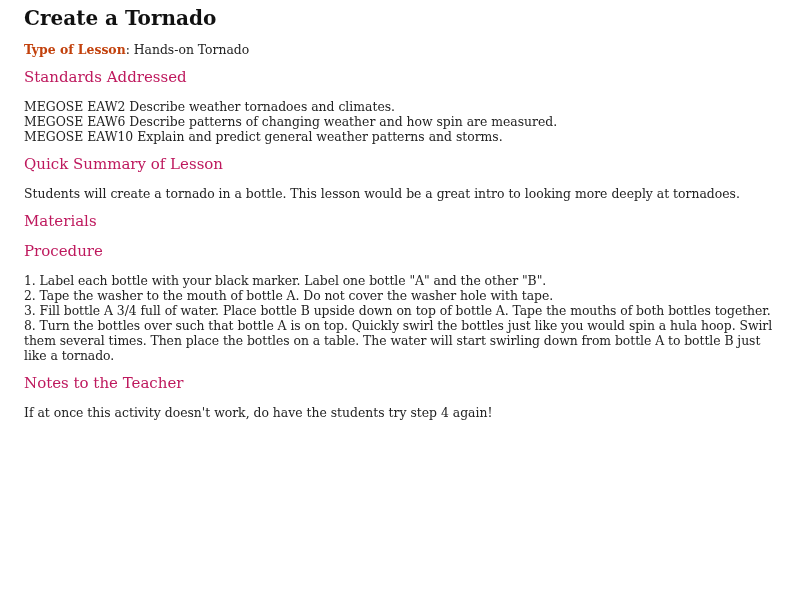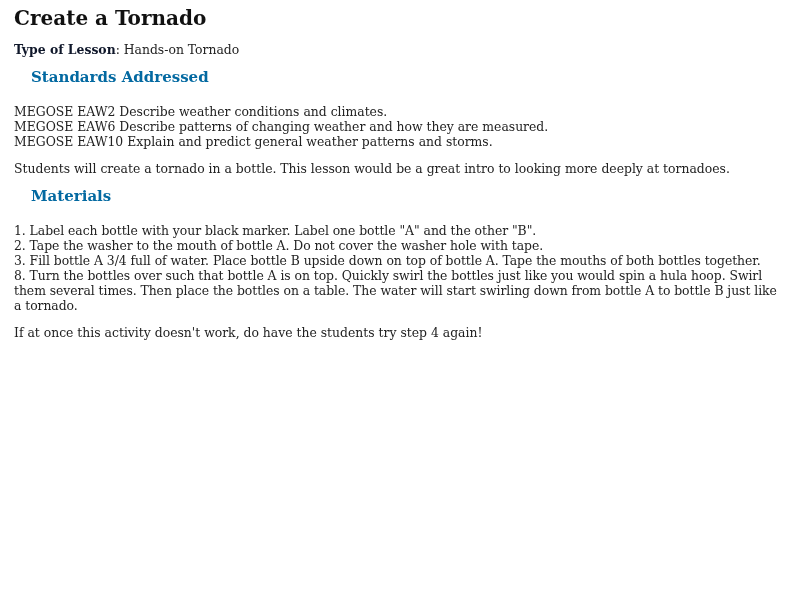--- a/index.html
+++ b/index.html
@@ -8,49 +8,49 @@
       background: #ffffff;
     }
     body {
       width: 800px;
       height: 600px;
       overflow: hidden;
       font-family: "DejaVu Serif", serif;
       color: #222222;
     }
     .page {
-      padding: 0 14px;
+      padding: 0 24px;
     }
     h1 {
       font-size: 20px;
       font-weight: bold;
       color: #111111;
       margin: 6px 0 0 0;
       line-height: 24px;
     }
     h3 {
       font-size: 15px;
-      font-weight: bold;
-      color: #0369a1;
-      margin: 17px;
+      font-weight: normal;
+      color: #be185d;
+      margin: 0;
       line-height: 20px;
     }
     p, .line {
       font-size: 12.4px;
       line-height: 15px;
       margin: 0;
     }
     .meta {
       margin-top: 12px;
     }
     .meta + .meta {
       margin-top: 13px;
     }
     .meta b {
-      color: #0f172a;
+      color: #c2410c;
     }
     .section-title {
       margin-top: 10px;
     }
     .section-body {
       margin-top: 12px;
     }
     .procedure-body .line,
     .procedure-body p {
       letter-spacing: -0.05px;
@@ -64,32 +64,35 @@
 
 <div class="page">
 
   <h1>Create a Tornado</h1>
 
   <p class="meta"><b>Type of Lesson</b><span>: Hands-on Tornado</span></p>
 
 
   <h3 class="section-title">Standards Addressed</h3>
   <div class="section-body">
-    <div class="line">MEGOSE EAW2 Describe weather conditions and climates.</div>
-    <div class="line">MEGOSE EAW6 Describe patterns of changing weather and how they are measured.</div>
+    <div class="line">MEGOSE EAW2 Describe weather tornadoes and climates.</div>
+    <div class="line">MEGOSE EAW6 Describe patterns of changing weather and how spin are measured.</div>
     <div class="line">MEGOSE EAW10 Explain and predict general weather patterns and storms.</div>
   </div>
 
+  <h3 class="section-title">Quick Summary of Lesson</h3>
   <p class="section-body">Students will create a tornado in a bottle. This lesson would be a great intro to looking more deeply at tornadoes.</p>
 
   <h3 class="section-title">Materials</h3>
 
+  <h3 class="section-title">Procedure</h3>
   <div class="section-body procedure-body">
     <div class="line">1. Label each bottle with your black marker. Label one bottle "A" and the other "B".</div>
     <div class="line">2. Tape the washer to the mouth of bottle A. Do not cover the washer hole with tape.</div>
     <div class="line">3. Fill bottle A 3/4 full of water. Place bottle B upside down on top of bottle A. Tape the mouths of both bottles together.</div>
     <div class="line">8. Turn the bottles over such that bottle A is on top. Quickly swirl the bottles just like you would spin a hula hoop. Swirl them several times. Then place the bottles on a table. The water will start swirling down from bottle A to bottle B just like a tornado.</div>
   </div>
 
+  <h3 class="section-title">Notes to the Teacher</h3>
   <p class="section-body">If at once this activity doesn't work, do have the students try step 4 again!</p>
 
 
 </div>
 
 </body></html>

